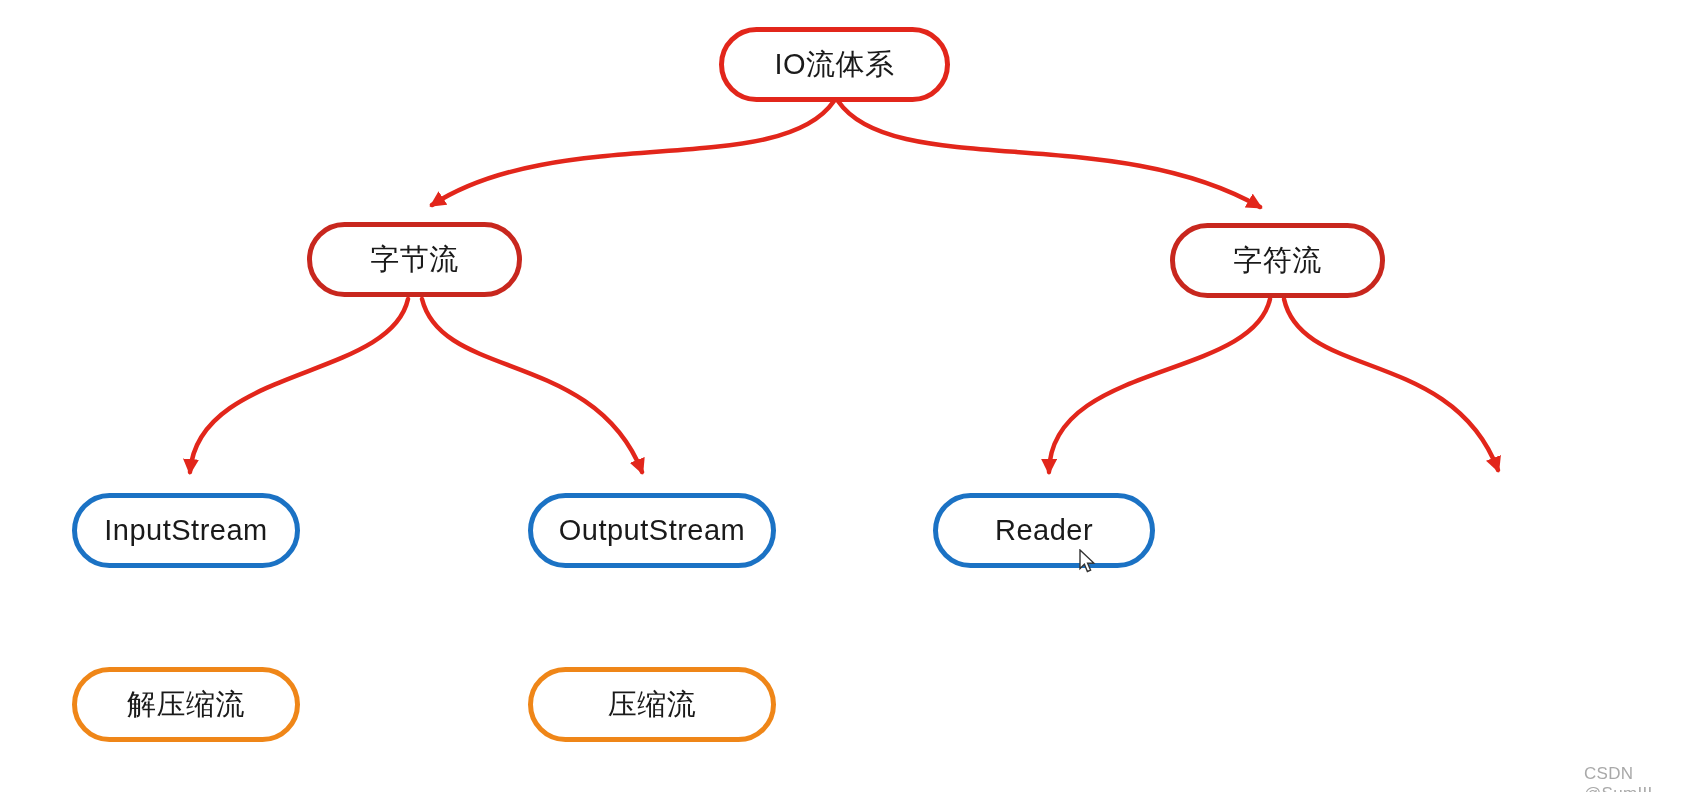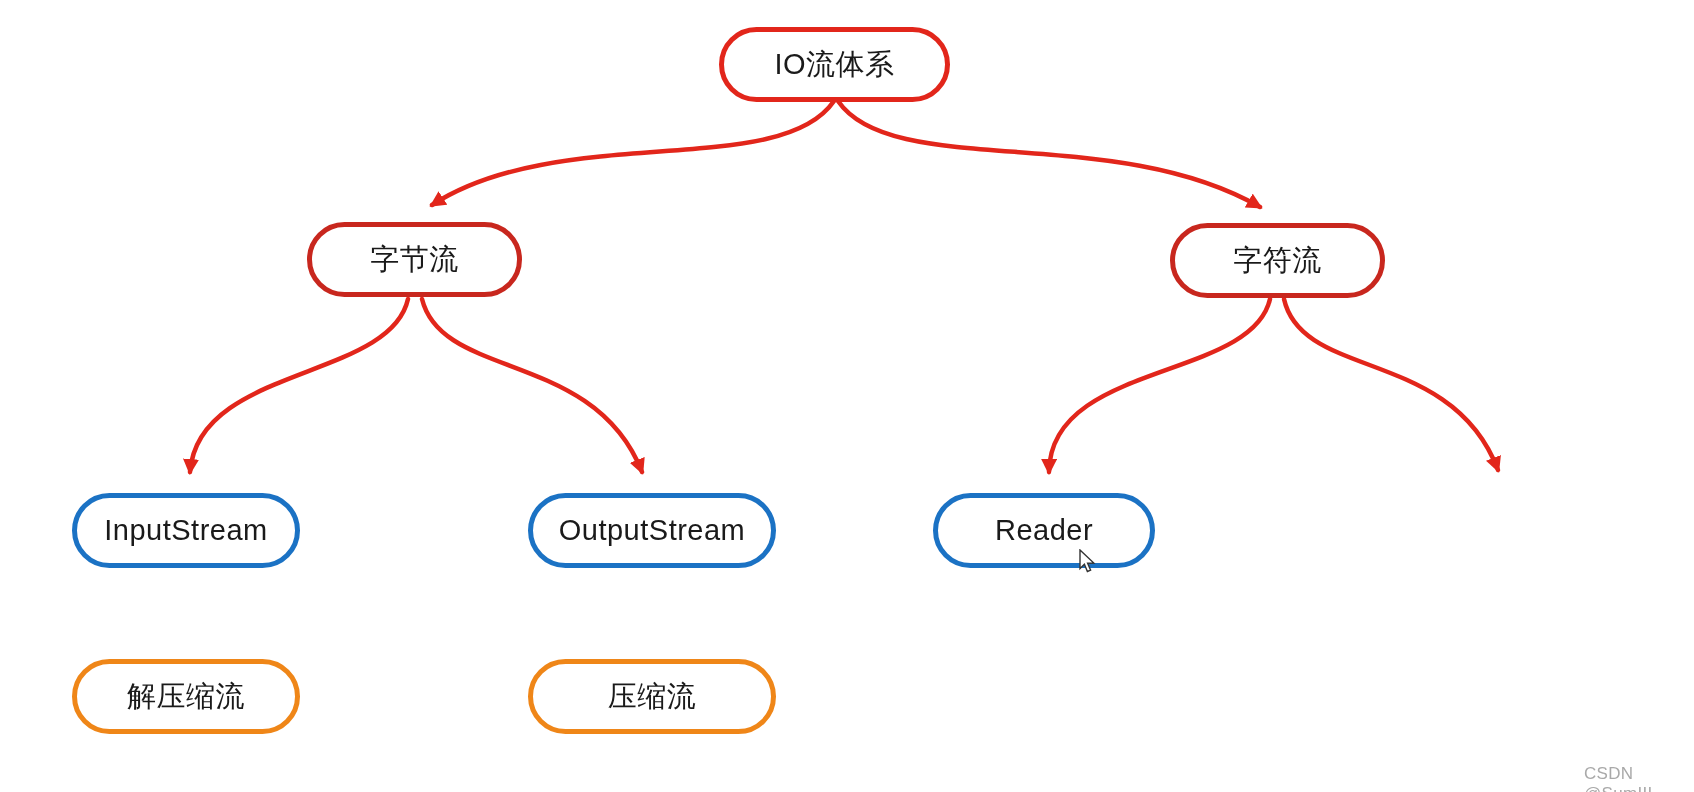--- a/index.html
+++ b/index.html
@@ -19,21 +19,21 @@
   .node{
     position:absolute;
     display:flex;align-items:center;justify-content:center;
     background:#ffffff;color:var(--text);
     border-radius:38px;font-size:29px;letter-spacing:0.5px;
     white-space:nowrap;
   }
   .node.red-bright{border:5px solid var(--red);}
   .node.red-dark{border:5px solid var(--red-dark);}
   .node.blue{border:5px solid var(--blue);}
-  .node.orange{border:5px solid var(--orange);}
+  .node.orange{border:5px solid var(--orange);margin-top:8px;}
 
   .n-root{left:719px;top:27px;width:231px;height:75px;}
   .n-byte{left:307px;top:222px;width:215px;height:75px;}
   .n-char{left:1170px;top:223px;width:215px;height:75px;}
   .n-input{left:72px;top:493px;width:228px;height:75px;}
   .n-output{left:528px;top:493px;width:248px;height:75px;}
   .n-reader{left:933px;top:493px;width:222px;height:75px;}
   .n-writer{left:1390px;top:493px;width:232px;height:75px;}
   .n-decompress{left:72px;top:659px;width:228px;height:75px;}
   .n-compress{left:528px;top:659px;width:248px;height:75px;}

